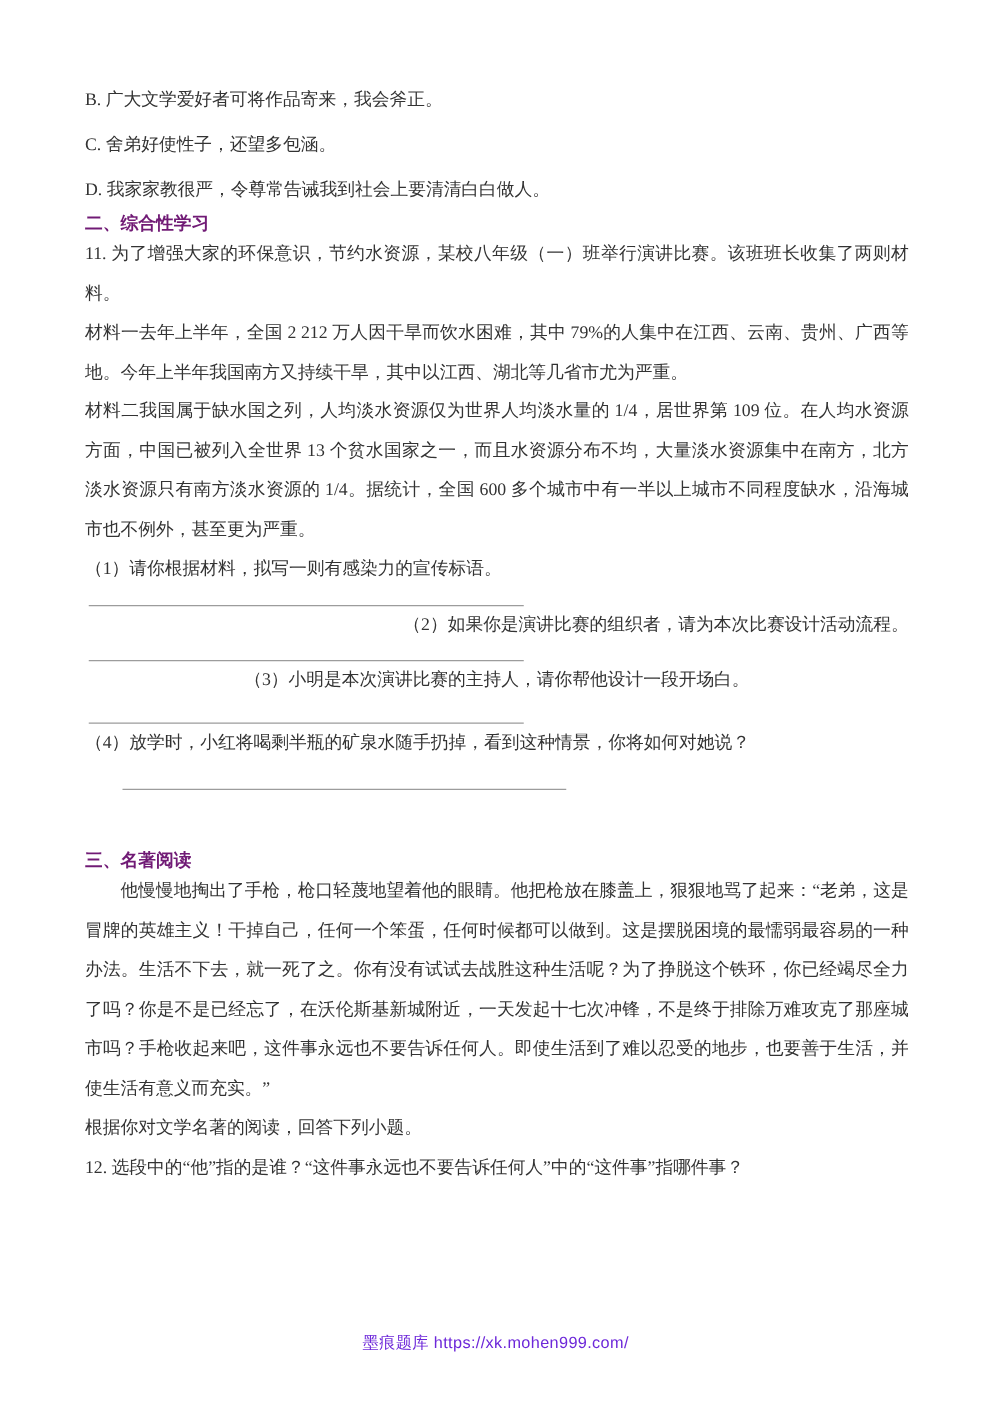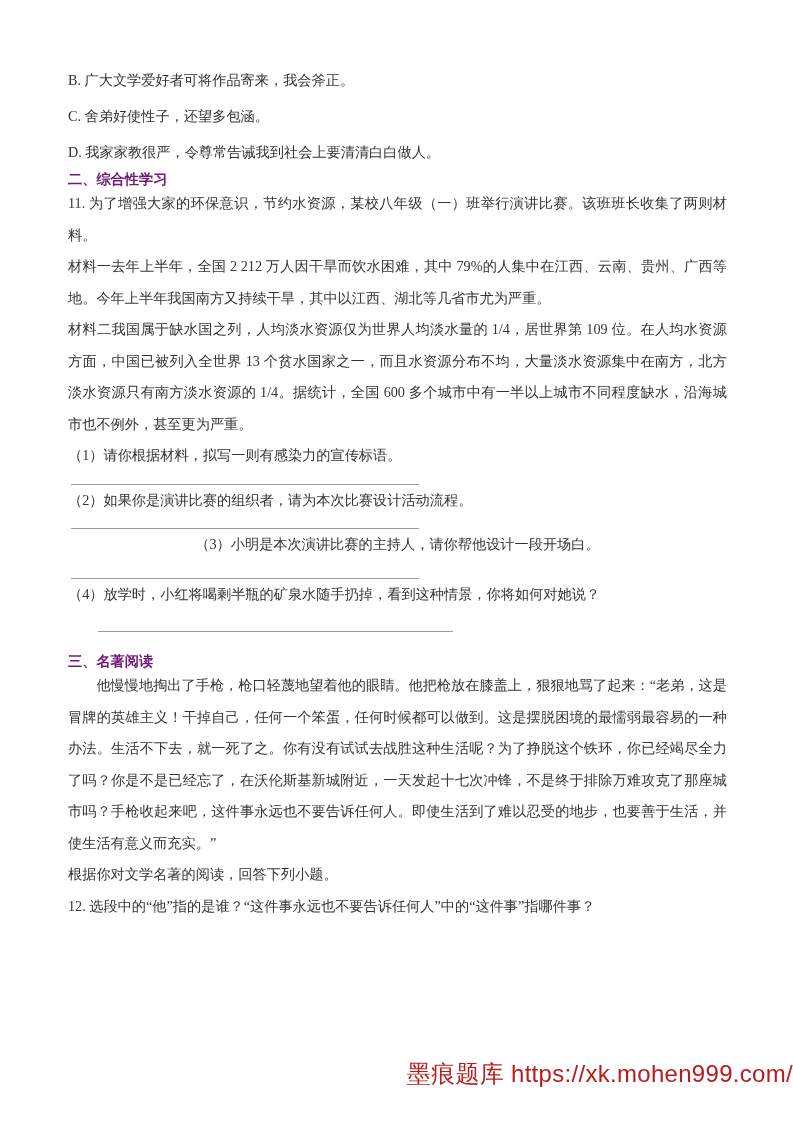--- a/index.html
+++ b/index.html
@@ -35,48 +35,48 @@
     color: #701a75;
   }
   .para {
     line-height: 31.5px;
     text-align: justify;
   }
   .m1 { margin-top: -4px; }
   .m2 { margin-top: -2px; }
   .sub-q { line-height: 31.5px; text-align: left; }
   .sq1 { margin-top: 2px; }
-  .sq2 { margin-top: 18px; }
+  .sq2 { margin-top: 18px; text-align: right; }
   .sq3 { margin-top: 10px; text-align: center; }
   .sq4 { margin-top: 16px; }
   .answer-line {
     height: 0;
     border-top: 1px solid #9c9c9c;
     width: 348px;
     margin-left: 3px;
   }
   .al1 { margin-top: 12px; }
   .al2 { margin-top: 12px; }
   .al3 { margin-top: 17px; }
   .al4 { margin-top: 21px; margin-left: 30px; width: 355px; }
-  .sec3-heading { margin-top: 20px; }
+  .sec3-heading { margin-top: 48px; }
   .intro { margin-top: 2px; }
   .passage { text-indent: 2em; }
   .q12 { margin-top: 0; font-family: Liberation Serif, serif; }
   .footer {
     position: absolute;
     left: 0;
     top: 1062px;
     width: 100%;
-    text-align: right;
+    text-align: center;
     font-family: "Liberation Sans", "DejaVu Sans", sans-serif;
-    font-size: 24px;
+    font-size: 13px;
     line-height: 24px;
     letter-spacing: 0.3px;
-    color: #b91c1c;
+    color: #6d28d9;
   }
 </style>
 </head>
 <body>
 
 <div class="page">
   <div class="content">
 
     <p class="option">B. 广大文学爱好者可将作品寄来，我会斧正。</p>
     <p class="option">C. 舍弟好使性子，还望多包涵。</p>

